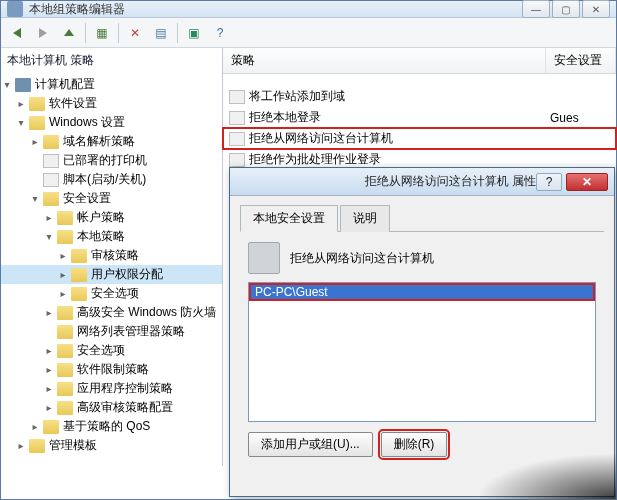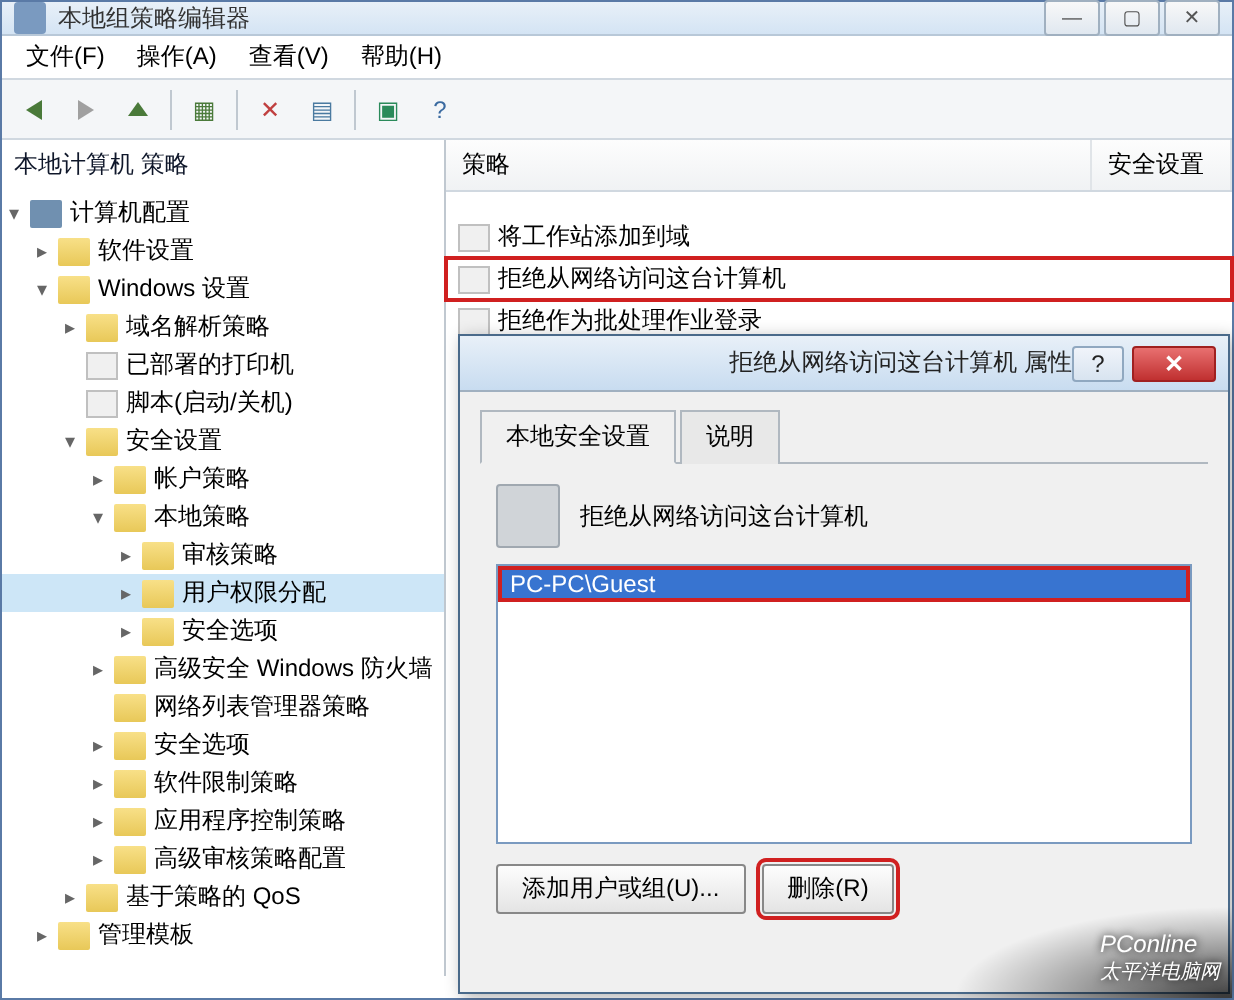--- a/index.html
+++ b/index.html
@@ -81,26 +81,20 @@
   <div class="titlebar">
     <div class="titlebar-icon"></div>
     <div class="titlebar-title">本地组策略编辑器</div>
     <div class="win-btns">
       <div class="win-btn">—</div>
       <div class="win-btn">▢</div>
       <div class="win-btn">✕</div>
     </div>
   </div>
 
-  <div class="menubar">
-    <div class="menu-item">文件(F)</div>
-    <div class="menu-item">操作(A)</div>
-    <div class="menu-item">查看(V)</div>
-    <div class="menu-item">帮助(H)</div>
-  </div>
 
   <div class="toolbar">
     <div class="tb-btn">
         <div class="arrow-left"></div>
       </div>
     <div class="tb-btn">
         <div class="arrow-right"></div>
       </div>
     <div class="tb-btn">
         <div class="arrow-up"></div>
@@ -235,20 +229,25 @@
     <div class="right-pane">
       <div class="list-header">
         <div class="list-col c1">策略</div>
         <div class="list-col c2">安全设置</div>
       </div>
       <div class="list-body">
         <div class="list-row">
             <span class="row-icon"></span>
             <span class="row-text">将工作站添加到域</span>
             <span class="row-r"></span>
+          </div>
+        <div class="list-row">
+            <span class="row-icon"></span>
+            <span class="row-text">拒绝本地登录</span>
+            <span class="row-r">Gues</span>
           </div>
         <div class="list-row hl">
             <span class="row-icon"></span>
             <span class="row-text">拒绝从网络访问这台计算机</span>
             <span class="row-r"></span>
           </div>
         <div class="list-row">
             <span class="row-icon"></span>
             <span class="row-text">拒绝作为批处理作业登录</span>
             <span class="row-r"></span>
@@ -278,18 +277,14 @@
         </div>
         <div class="dlg-btns">
           <button class="dlg-btn">添加用户或组(U)...</button>
           <button class="dlg-btn hl">删除(R)</button>
         </div>
       </div>
     </div>
   </div>
 
   <div class="corner-black"></div>
-  <div class="watermark">
-    <span>PConline</span>
-    <span class="sub">太平洋电脑网</span>
-  </div>
 
 </div>
 
 </body></html>

